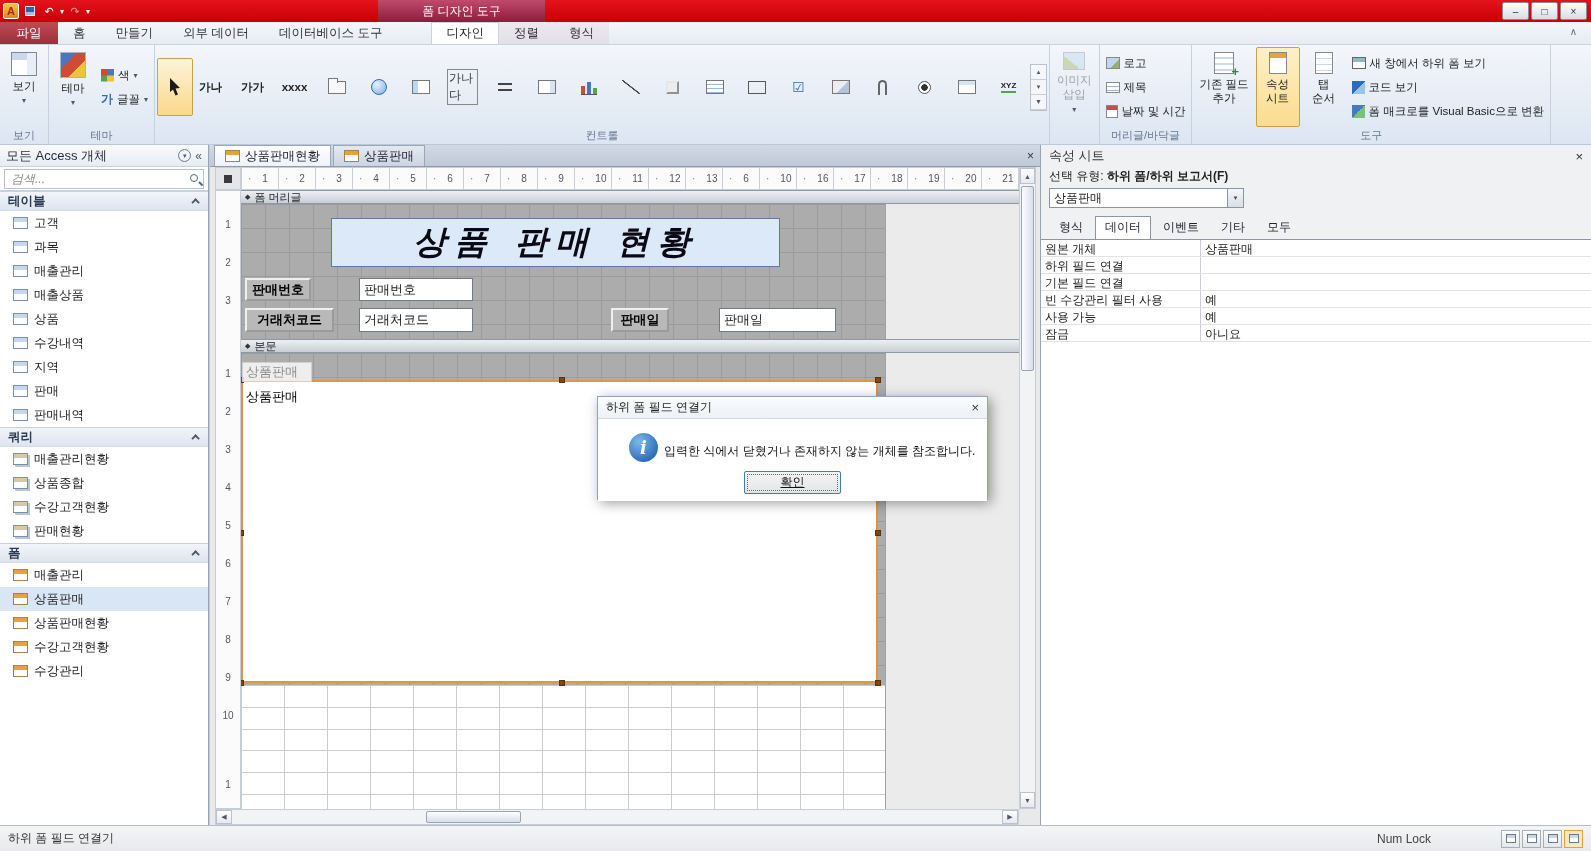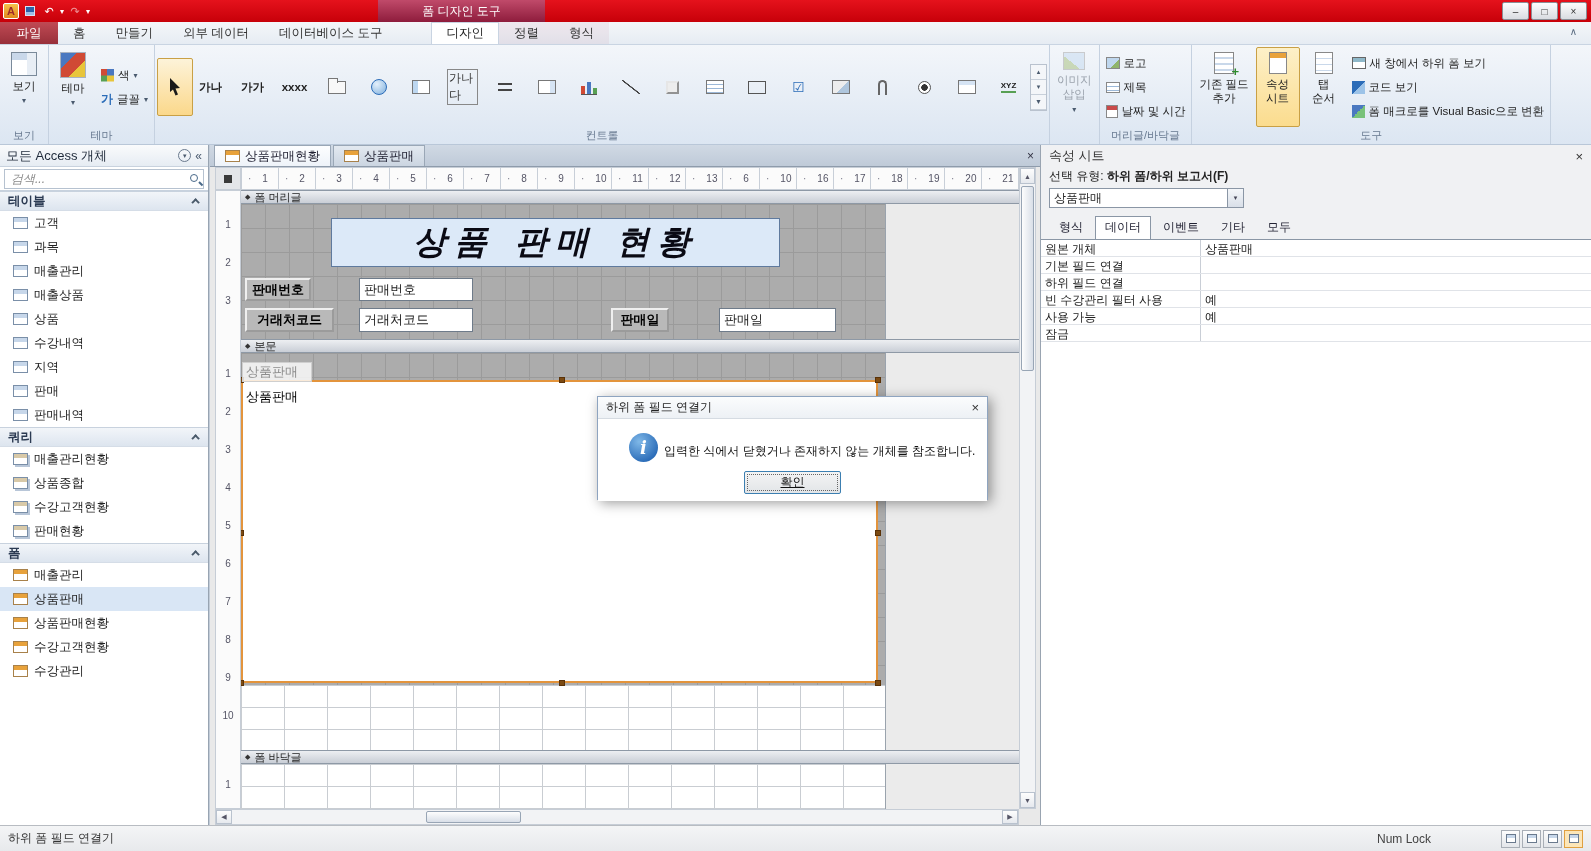--- a/index.html
+++ b/index.html
@@ -611,24 +611,20 @@
           <span class="hdl tc"></span>
           <span class="hdl tr"></span>
           <span class="hdl ml"></span>
           <span class="hdl mr"></span>
           <span class="hdl bl"></span>
           <span class="hdl bc"></span>
           <span class="hdl br"></span>
         </div>
       </div>
     </div>
-    <div class="secbar">
-      <span class="dm">◆</span>
-      <span>폼 바닥글</span>
-    </div>
     <div class="sec sec-footer">
       <div class="formw grid-white"></div>
     </div>
   </div>
 
   <div class="vscroll">
     <span class="sbtn up">▲</span>
     <span class="vthumb"></span>
     <span class="sbtn down">▼</span>
   </div>
@@ -658,38 +654,39 @@
       <div class="ps-tab">이벤트</div>
       <div class="ps-tab">기타</div>
       <div class="ps-tab">모두</div>
     </div>
   <div class="ps-grid">
 
   <div class="ps-row">
       <div class="ps-name">원본 개체</div>
       <div class="ps-value">상품판매</div>
     </div>
+      <div class="ps-row">
+      <div class="ps-name">하위 필드 연결</div>
+      <div class="ps-value"></div>
+    </div>
       <div class="ps-row k-builder">
       <div class="ps-name">기본 필드 연결</div>
       <div class="ps-value"></div>
     </div>
       <div class="ps-row">
-      <div class="ps-name">하위 필드 연결</div>
-      <div class="ps-value"></div>
-    </div>
-      <div class="ps-row">
       <div class="ps-name">빈 수강관리 필터 사용</div>
       <div class="ps-value">예</div>
     </div>
       <div class="ps-row">
       <div class="ps-name">사용 가능</div>
       <div class="ps-value">예</div>
     </div>
       <div class="ps-row">
       <div class="ps-name">잠금</div>
+      <div class="ps-value">아니요</div>
     </div>
     </div>
 </div>
 
 <div class="statusbar">
   <span class="sb-left">하위 폼 필드 연결기</span>
   <span class="sb-numlock">Num Lock</span>
   <span class="sb-views">
     <span class="sb-view">
         <span></span>

